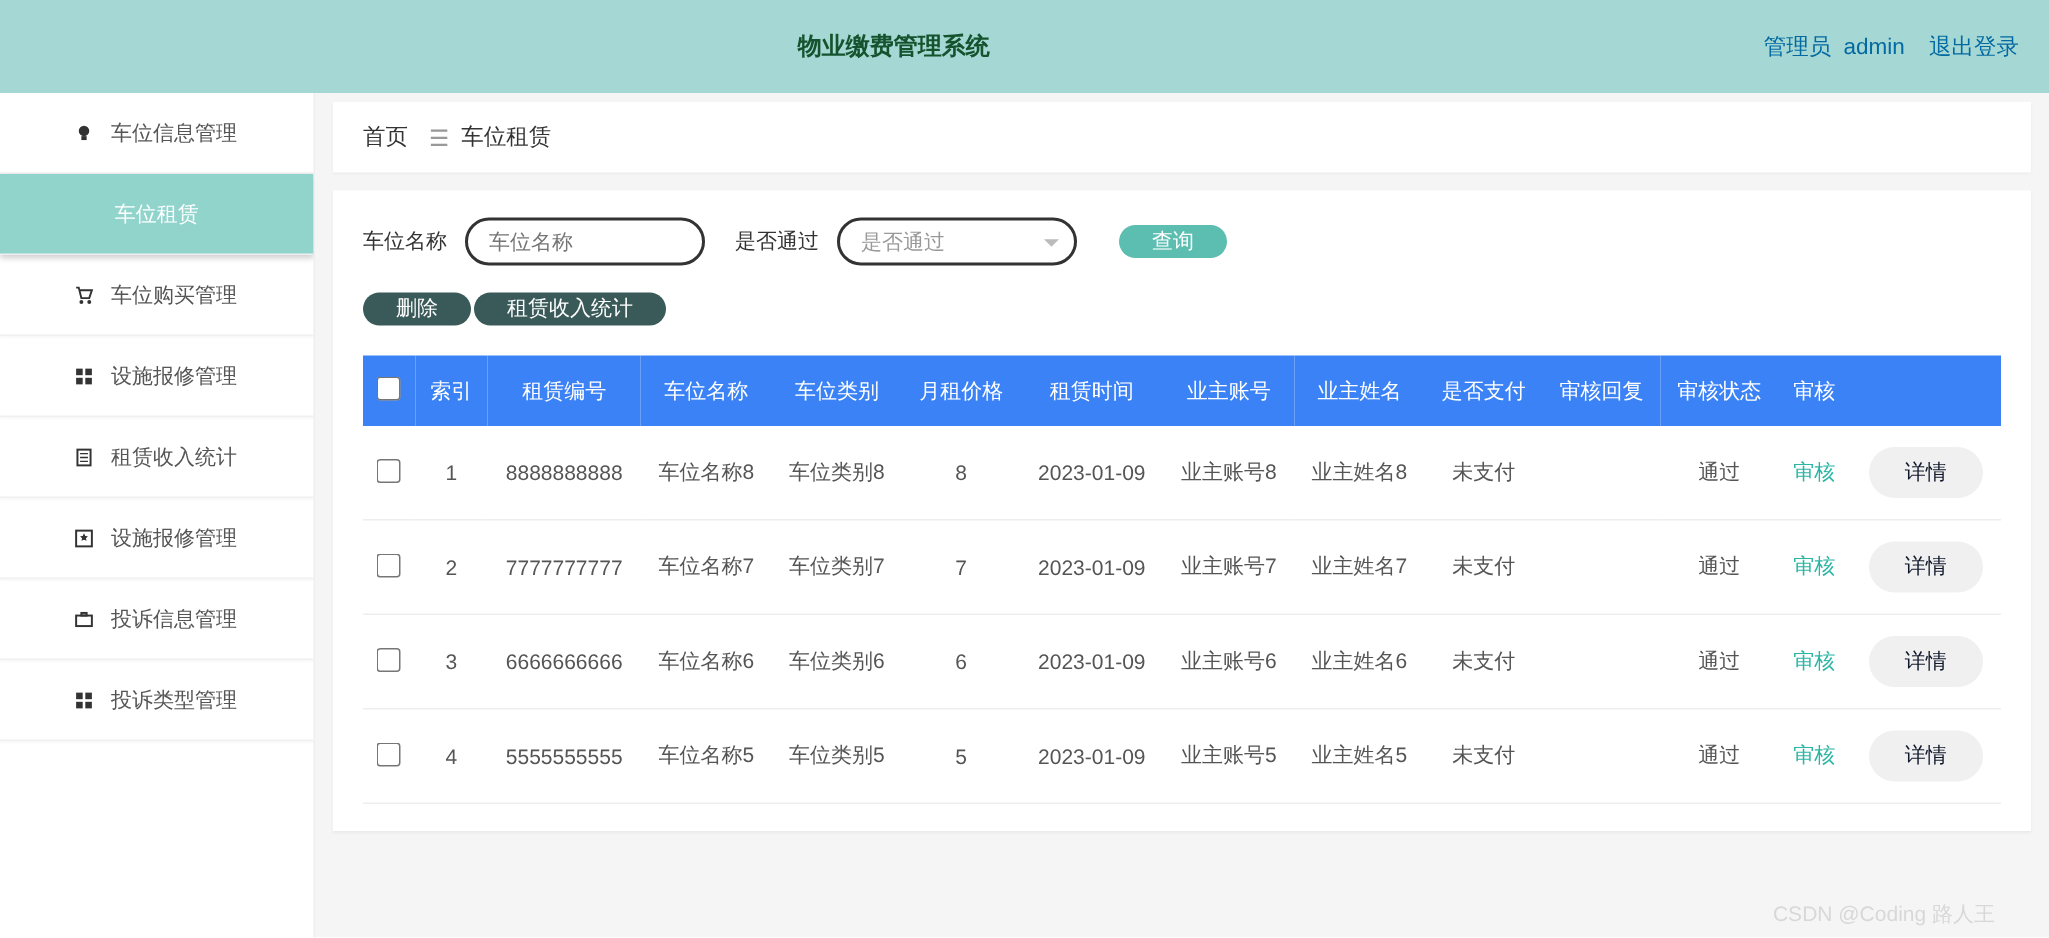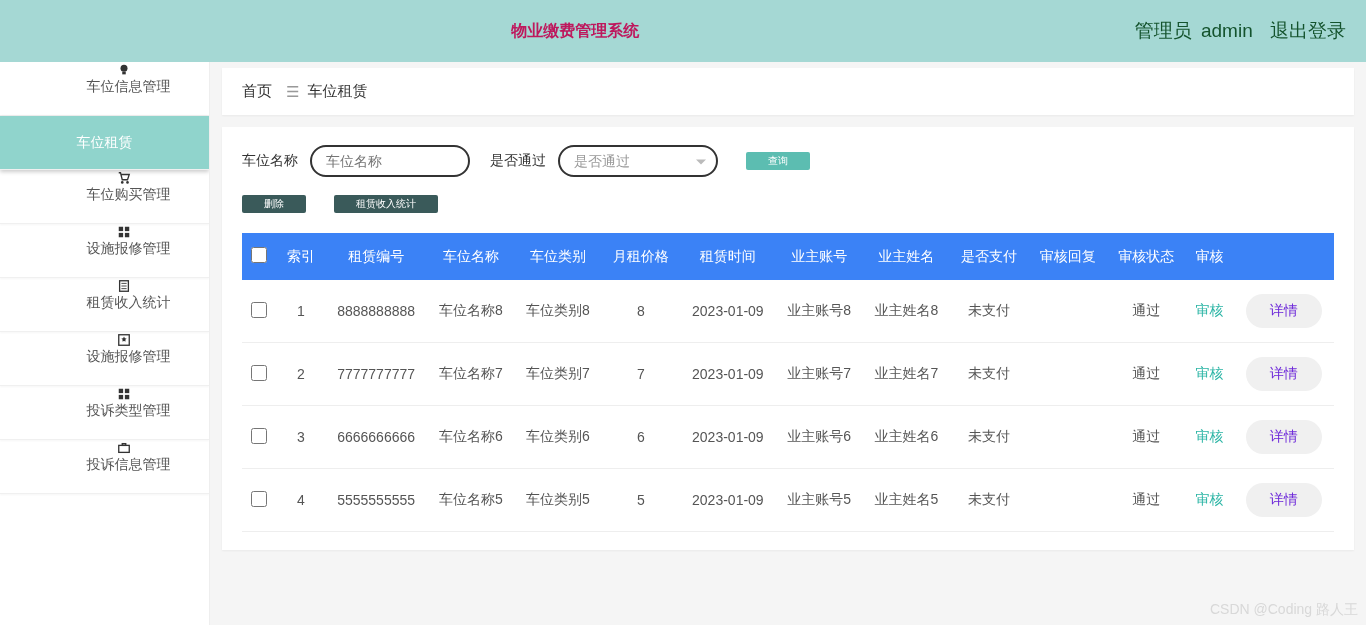--- a/index.html
+++ b/index.html
@@ -1,61 +1,61 @@
 <!DOCTYPE html>
 <html><head>
 <meta charset="utf-8">
 <style>
 * { margin: 0; padding: 0; box-sizing: border-box; }
 body { font-family: "Microsoft YaHei", Arial, sans-serif; font-size: 14px; color: #333; background: #fff; width: 1366px; height: 625px; overflow: hidden; position: relative; }
 
 
 .header { height: 62px; background: #a5d8d4; display: flex; align-items: center; padding: 0 20px; }
-.header-title { flex: 1; text-align: center; color: #be185d; font-size: 16px; font-weight: bold; }
-.header-right { color: #14532d; font-size: 19px; }
+.header-title { flex: 1; text-align: center; color: #14532d; font-size: 16px; font-weight: bold; }
+.header-right { color: #0369a1; font-size: 15px; }
 .header-right span { margin-left: 4px; cursor: pointer; }
 
 
 .layout { display: flex; height: calc(100% - 62px); }
 .sidebar { width: 210px; background: #fff; border-right: 1px solid #eee; overflow-y: auto; }
-.sidebar-item { height: 54px; display: flex; align-items: center; padding-left: 48px; border-bottom: 1px solid #f0f0f0; cursor: pointer; color: #555; box-shadow: 0 1px 2px rgba(0,0,0,0.04); flex-direction: column; }
+.sidebar-item { height: 54px; display: flex; align-items: center; padding-left: 48px; border-bottom: 1px solid #f0f0f0; cursor: pointer; color: #555; box-shadow: 0 1px 2px rgba(0,0,0,0.04); }
 .sidebar-item.active { background: #90d4cc; color: #fff; justify-content: center; padding-left: 0; box-shadow: 0 2px 4px rgba(0,0,0,0.2); }
 .sidebar-item .icon { width: 16px; height: 16px; margin-right: 10px; display: inline-flex; align-items: center; justify-content: center; color: #333; }
 
 .main { flex: 1; background: #f5f5f5; overflow: hidden; padding: 6px 0 0 0; }
 .breadcrumb-bar { background: #fff; margin: 0 12px 12px 12px; padding: 14px 20px; display: flex; align-items: center; font-size: 15px; box-shadow: 0 1px 2px rgba(0,0,0,0.05); }
 .breadcrumb-bar .home { margin-right: 6px; }
 .breadcrumb-bar .sep { margin: 0 8px; color: #999; }
 
 .content { background: #fff; margin: 0 12px; padding: 18px 20px; box-shadow: 0 1px 2px rgba(0,0,0,0.05); }
 
 
 .filter-row { display: flex; align-items: center; gap: 8px; margin-bottom: 18px; }
 .filter-label { font-size: 14px; color: #333; margin-right: 4px; }
 .pill-input { border: 2px solid #333; border-radius: 20px; padding: 6px 14px; width: 160px; font-size: 14px; outline: none; }
 .pill-select { border: 2px solid #333; border-radius: 20px; padding: 6px 30px 6px 14px; width: 160px; font-size: 14px; color: #999; appearance: none; background: #fff; position: relative; }
 .select-wrap { position: relative; display: inline-block; }
 .select-wrap::after { content: ''; position: absolute; right: 12px; top: 50%; transform: translateY(-30%); border-left: 5px solid transparent; border-right: 5px solid transparent; border-top: 5px solid #bbb; pointer-events: none; }
-.btn { border: none; padding: 2px 22px; cursor: pointer; font-size: 10px; color: #fff; border-radius: 2px; }
+.btn { border: none; padding: 2px 22px; cursor: pointer; font-size: 14px; color: #fff; border-radius: 12px; }
 .btn-teal { background: #5cbdb1; margin-left: 20px; }
 .btn-dark { background: #3a5a5a; }
 
-.action-row { display: flex; gap: 28px; margin-bottom: 20px; }
+.action-row { display: flex; gap: 2px; margin-bottom: 20px; }
 
 
 .table { width: 100%; border-collapse: collapse; }
 .table th { background: #3b82f6; color: #fff; font-weight: normal; padding: 14px 8px; text-align: center; font-size: 14px; border: none; }
 .table td { padding: 14px 8px; text-align: center; border-bottom: 1px solid #eee; color: #555; font-size: 14px; vertical-align: middle; }
 .table input[type="checkbox"] { width: 16px; height: 16px; cursor: pointer; }
 .table th input[type="checkbox"] { accent-color: #fff; }
 .link-teal { color: #2bb5a5; cursor: pointer; }
-.detail-btn { background: #f0f0f0; border: none; border-radius: 18px; padding: 8px 24px; cursor: pointer; color: #6d28d9; font-size: 14px; }
-
-
-.watermark { position: absolute; bottom: 6px; right: 8px; color: #ccc; font-size: 14px; opacity: 0.7; }
+.detail-btn { background: #f0f0f0; border: none; border-radius: 18px; padding: 8px 24px; cursor: pointer; color: #0f172a; font-size: 14px; }
+
+
+.watermark { position: absolute; bottom: 6px; right: 36px; color: #ccc; font-size: 14px; opacity: 0.7; }
 </style>
 </head>
 <body>
 
 <div class="header">
   <div class="header-title">物业缴费管理系统</div>
   <div class="header-right">
     <span>管理员</span>
     <span>admin</span>
     <span style="margin-left:12px;">退出登录</span>
@@ -113,36 +113,36 @@
           <svg viewBox="0 0 16 16" width="14" height="14">
             <rect x="2" y="2" width="12" height="12" fill="none" stroke="#333" stroke-width="1.5"></rect>
             <path d="M8 4l1 2 2 .3-1.5 1.5.4 2L8 9l-1.9.8.4-2L5 6.3 7 6z" fill="#333"></path>
           </svg>
         </span>
         <span>设施报修管理</span>
       </div>
       <div class="sidebar-item">
         <span class="icon">
           <svg viewBox="0 0 16 16" width="14" height="14">
+            <rect x="2" y="5" width="12" height="8" fill="none" stroke="#333" stroke-width="1.5"></rect>
+            <rect x="6" y="3" width="4" height="2" fill="none" stroke="#333" stroke-width="1.5"></rect>
+          </svg>
+        </span>
+        <span>投诉信息管理</span>
+      </div>
+      <div class="sidebar-item">
+        <span class="icon">
+          <svg viewBox="0 0 16 16" width="14" height="14">
             <rect x="2" y="2" width="5" height="5" fill="#333"></rect>
             <rect x="9" y="2" width="5" height="5" fill="#333"></rect>
             <rect x="2" y="9" width="5" height="5" fill="#333"></rect>
             <rect x="9" y="9" width="5" height="5" fill="#333"></rect>
           </svg>
         </span>
         <span>投诉类型管理</span>
-      </div>
-      <div class="sidebar-item">
-        <span class="icon">
-          <svg viewBox="0 0 16 16" width="14" height="14">
-            <rect x="2" y="5" width="12" height="8" fill="none" stroke="#333" stroke-width="1.5"></rect>
-            <rect x="6" y="3" width="4" height="2" fill="none" stroke="#333" stroke-width="1.5"></rect>
-          </svg>
-        </span>
-        <span>投诉信息管理</span>
       </div>
     </div>
 
   <div class="main">
     <div class="breadcrumb-bar">
       <span class="home">首页</span>
       <span class="sep">☰</span>
       <span>车位租赁</span>
     </div>
 

